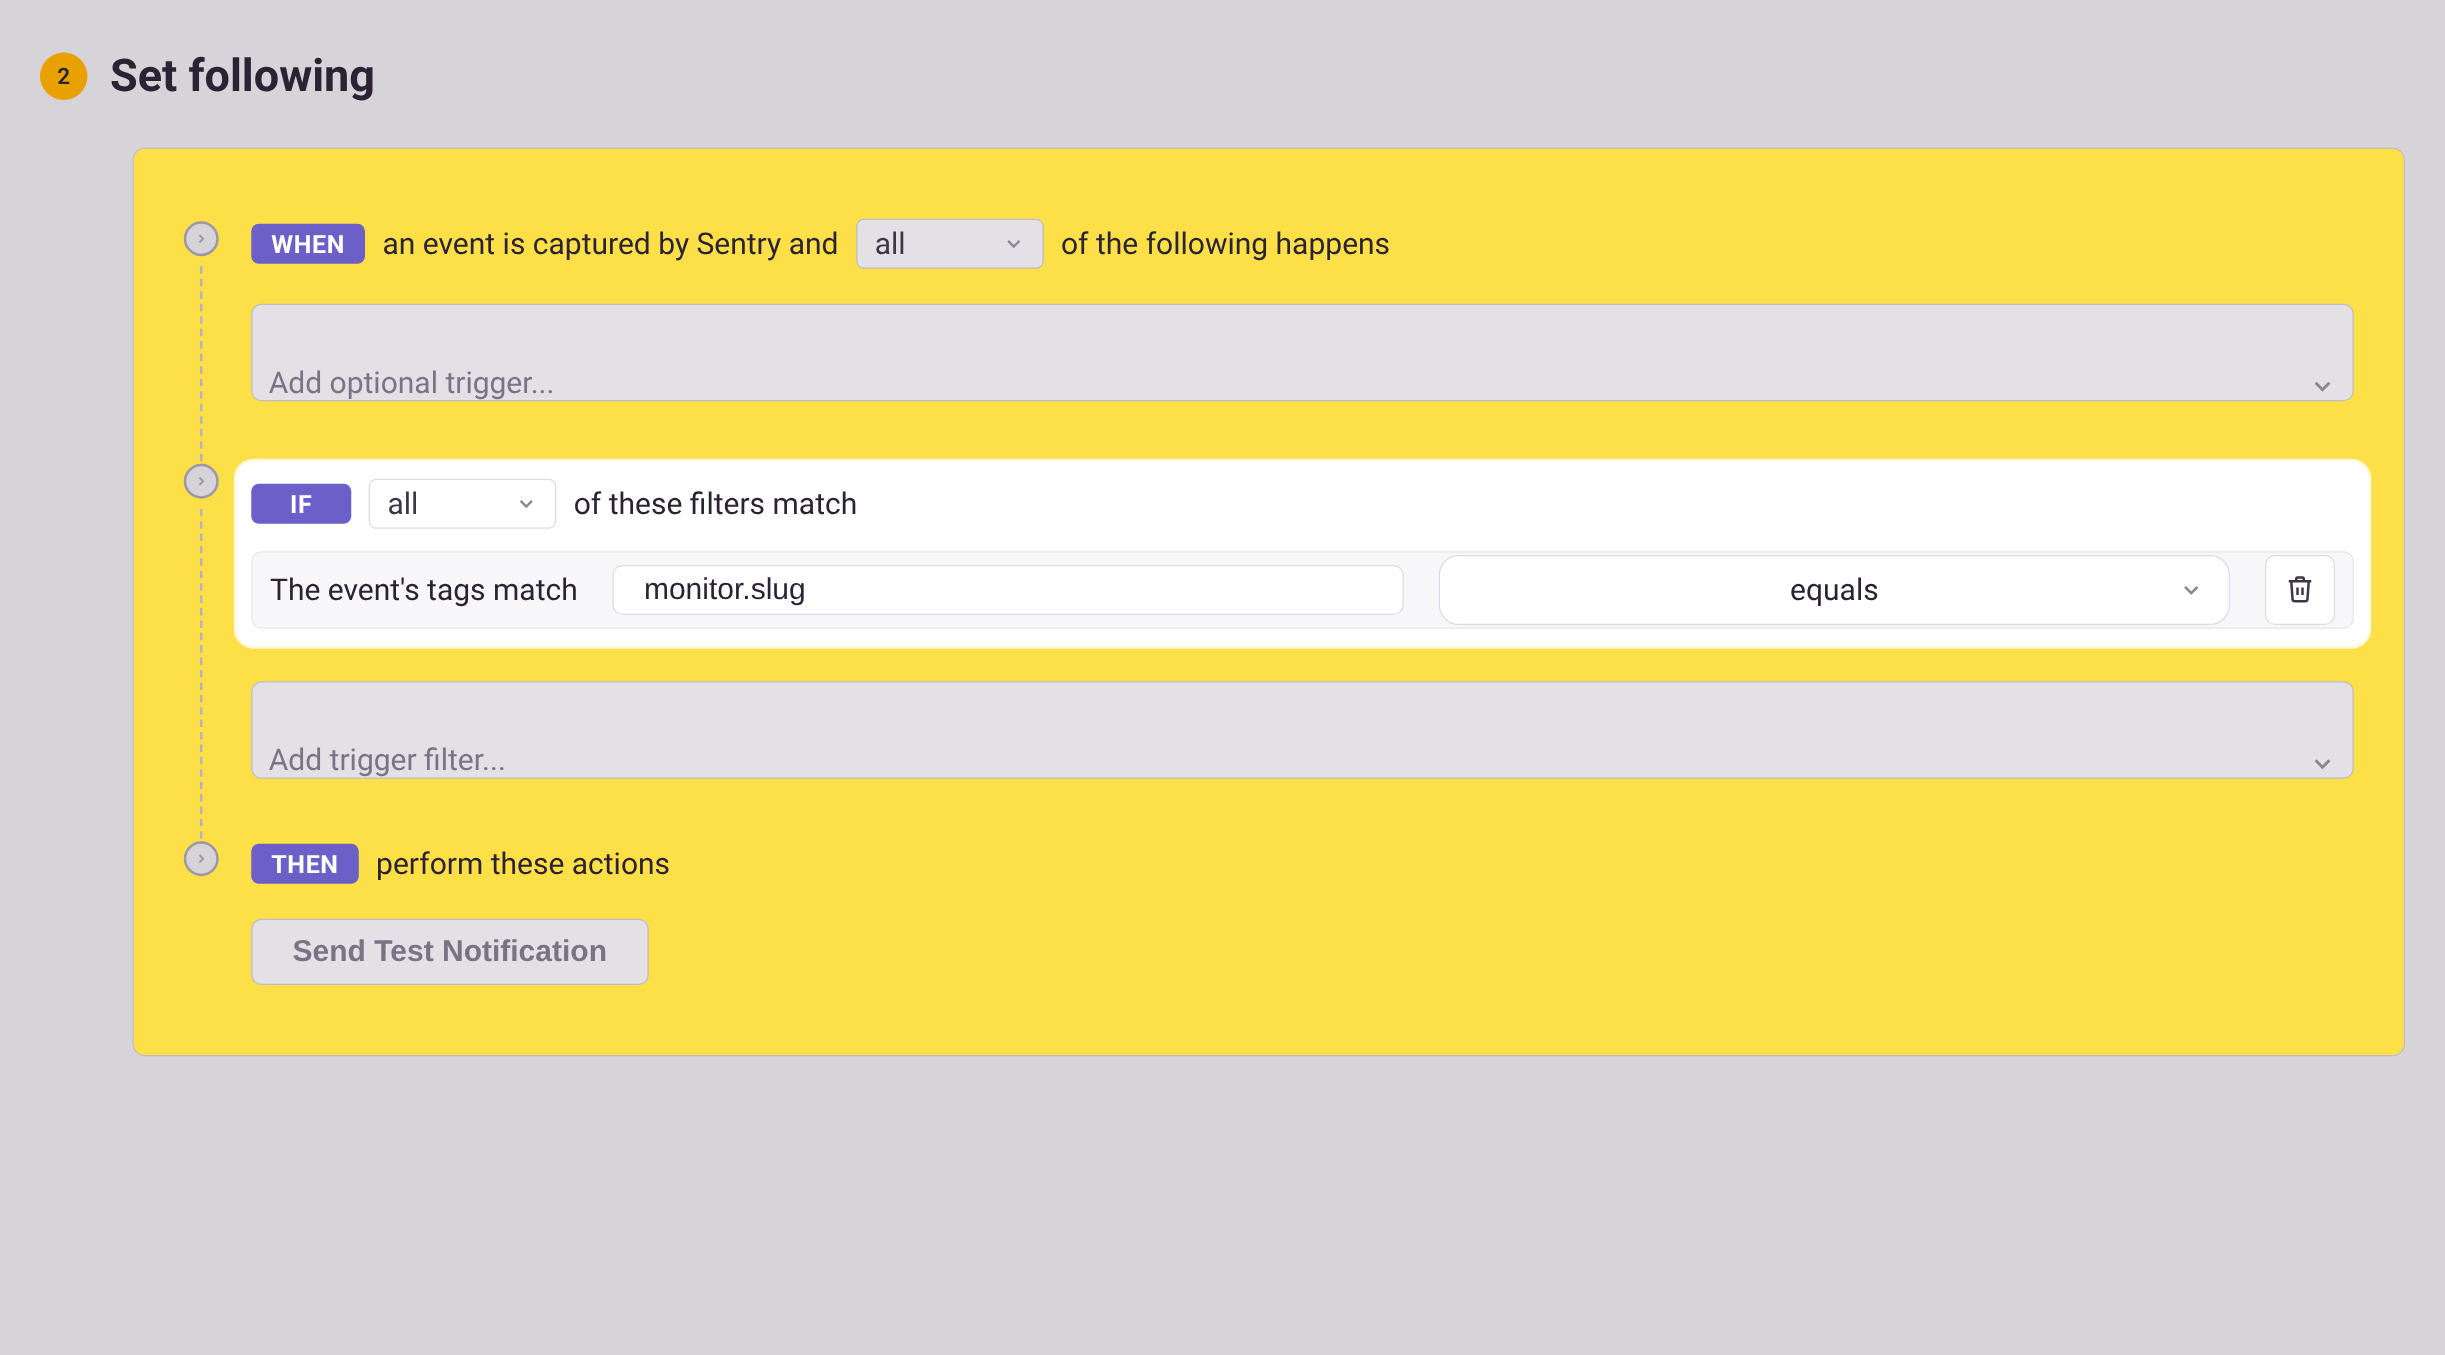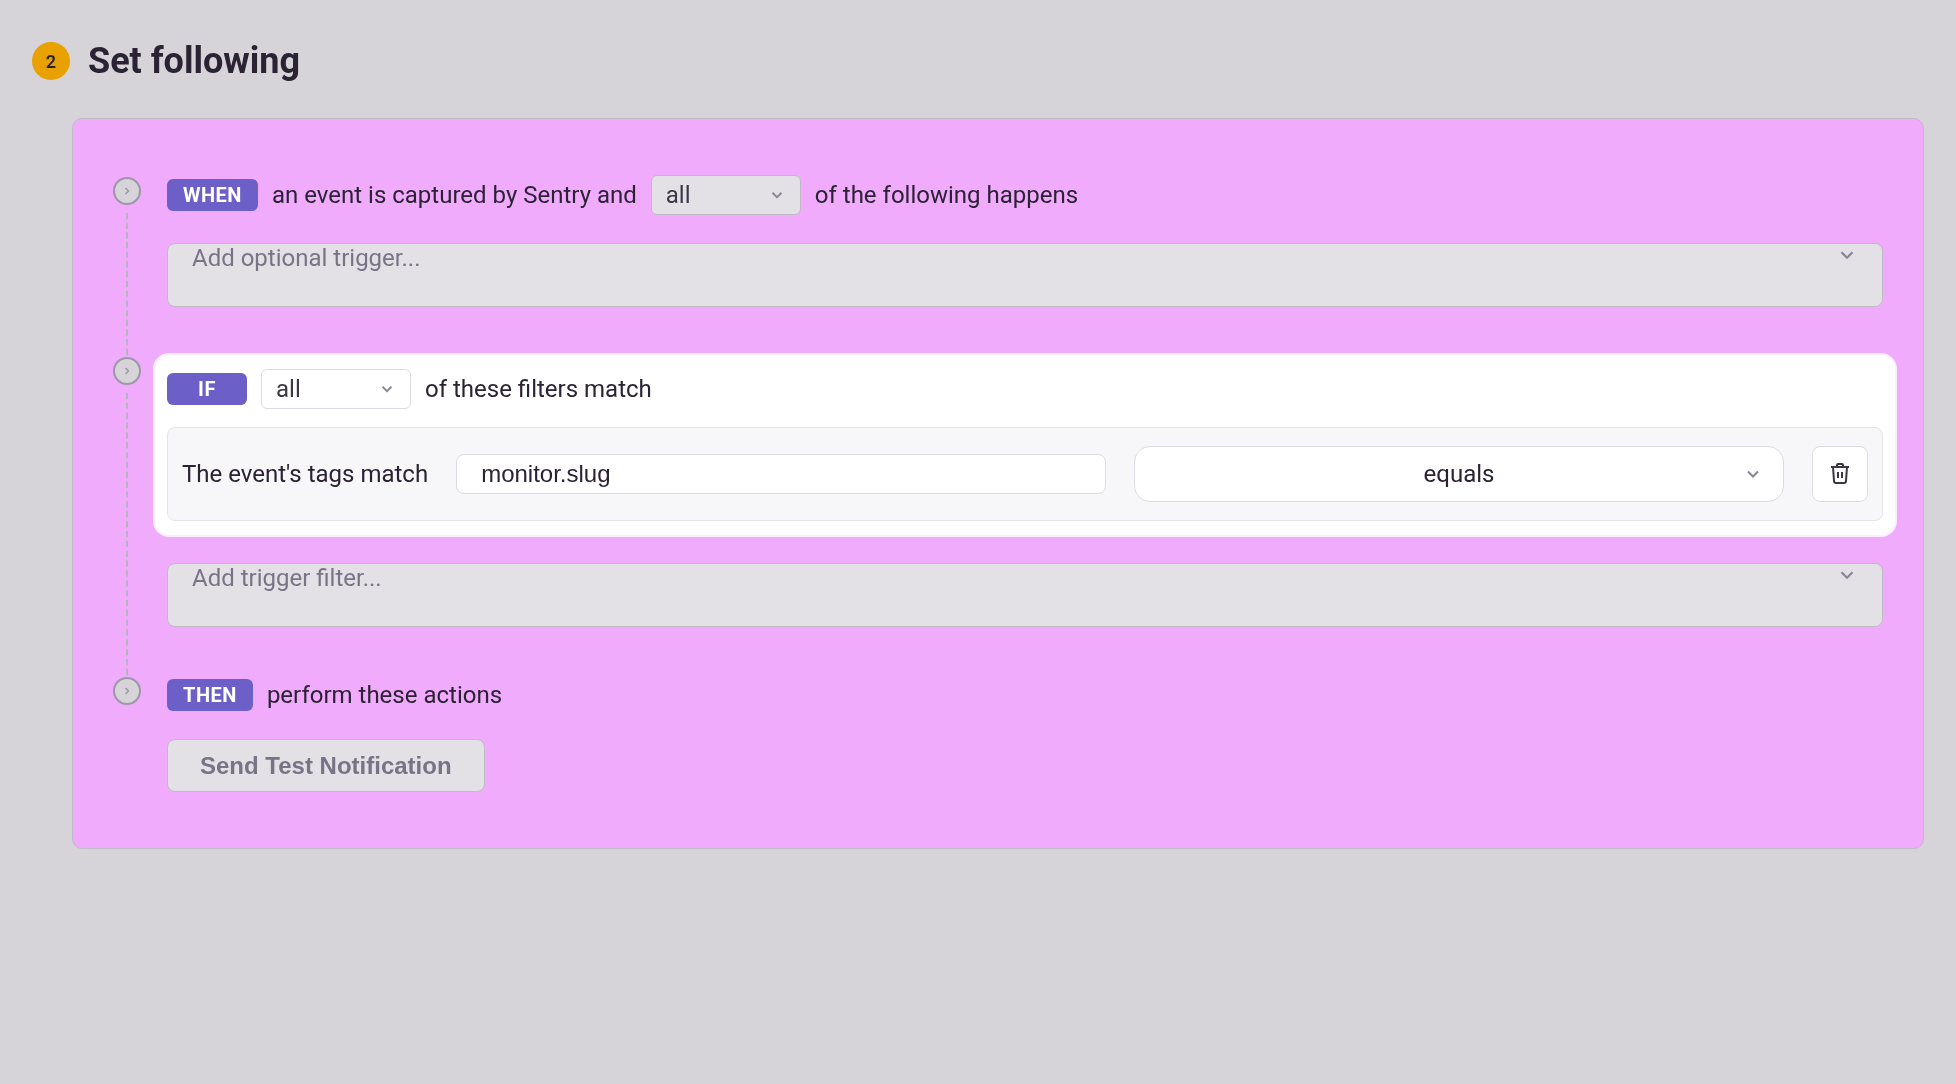--- a/index.html
+++ b/index.html
@@ -23,24 +23,24 @@
     width: 38px; height: 38px;
     border-radius: 50%;
     background: #e9a100;
     color: #2b2233;
     display: flex; align-items: center; justify-content: center;
     font-size: 18px; font-weight: 600;
   }
   .section-title { font-size: 36px; font-weight: 700; color: #2b2233; }
 
   .panel {
-    margin-left: 40px;
+    margin-left: 74px;
     border: 1px solid #c0bcc7;
     border-radius: 10px;
-    background: #f0abfc;
+    background: #fde047;
     padding: 56px 40px 56px 40px;
   }
 
   .rule-block { position: relative; padding-left: 54px; }
   .rule-block + .rule-block { margin-top: 48px; }
 
   .gutter {
     position: absolute; left: 0; top: 2px; bottom: -48px;
     display: flex; flex-direction: column; align-items: center;
   }
@@ -79,45 +79,45 @@
     padding: 4px 14px;
     min-width: 150px; height: 40px;
     cursor: pointer;
     color: #3e3647;
   }
   .mini-select.light { background: #ffffff; border-color: #dedae3; }
   .chevron { color: #8b8595; display:inline-flex; }
 
   .combo {
     margin-top: 28px;
-    display: flex; align-items: flex-start; justify-content: space-between;
+    display: flex; align-items: flex-end; justify-content: space-between;
     background: #e3e1e6;
     border: 1px solid #bfbac6;
     border-radius: 8px;
-    padding: 0 24px;
-    height: 64px;
+    padding: 0 13px;
+    height: 78px;
     color: #7a7385; font-size: 24px;
     cursor: pointer;
   }
 
   .highlight-card {
     background: #ffffff;
     border-radius: 14px;
     margin-left: -12px; margin-right: -12px;
     padding: 14px 12px;
     box-shadow: 0 0 0 2px rgba(255,255,255,0.8);
   }
   .highlight-card .rule-header { padding-left: 0; }
 
   .filter-row {
     margin-top: 18px;
     background: #f7f6f8;
     border: 1px solid #e7e3ec;
     border-radius: 8px;
-    padding: 18px 14px;
+    padding: 2px 14px;
     display: flex; align-items: center; gap: 28px;
   }
   .filter-label { color: #2b2233; white-space: nowrap; }
 
   .text-input {
     flex: 1;
     min-width: 260px;
     height: 40px;
     border: 1px solid #dedae3;
     border-radius: 8px;

